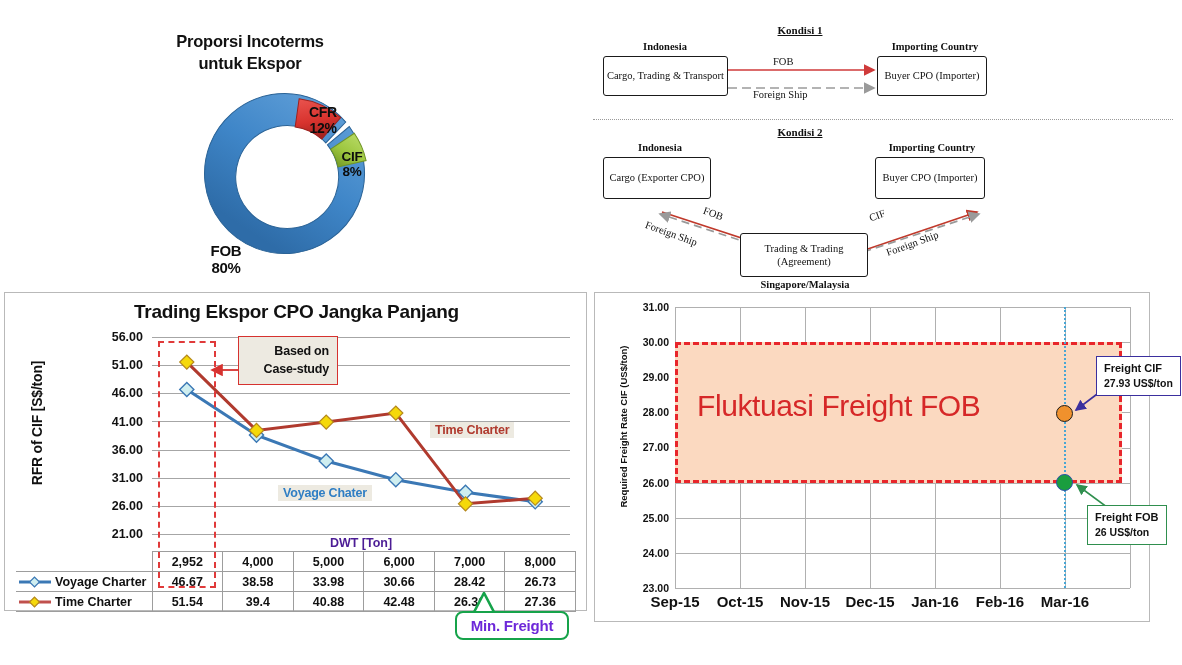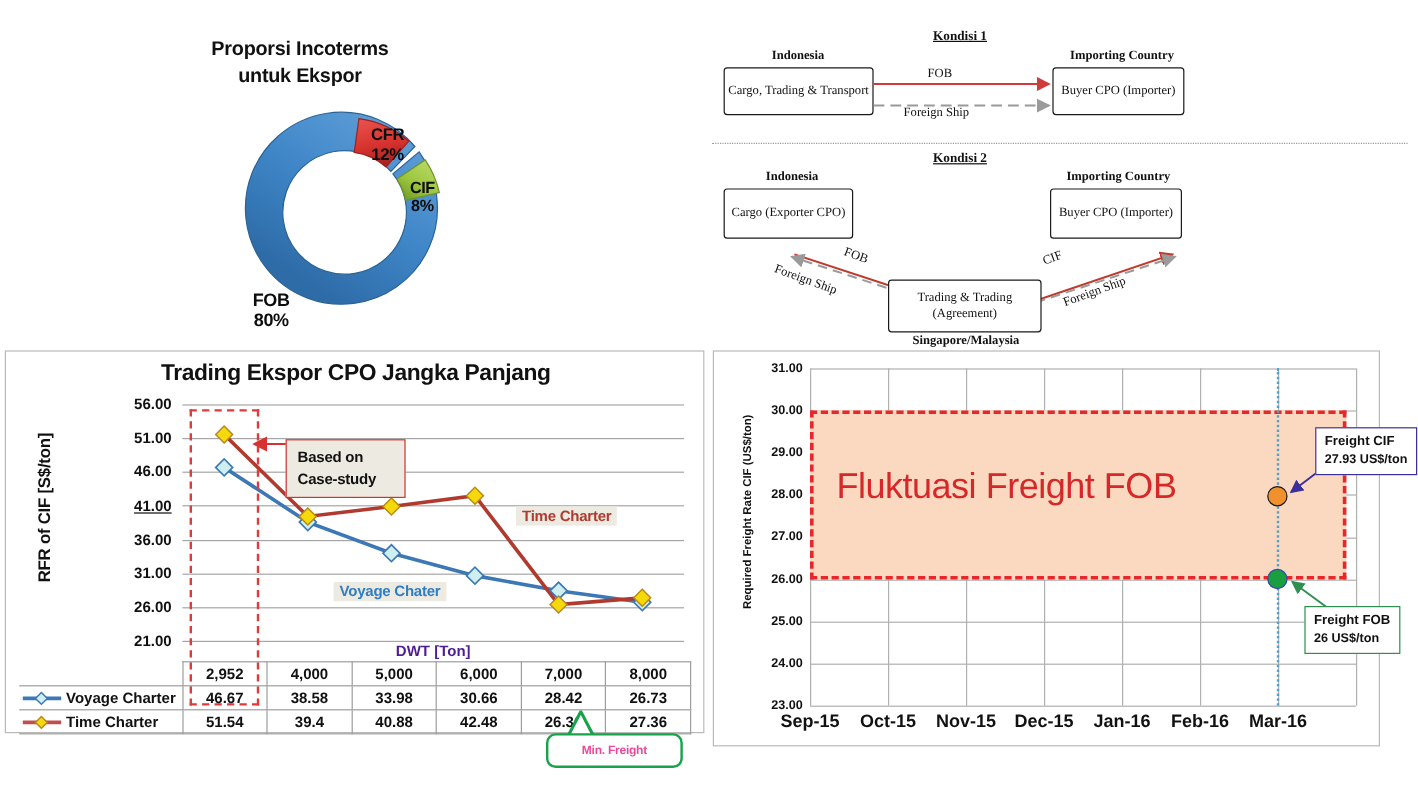--- a/index.html
+++ b/index.html
@@ -101,21 +101,21 @@
   #lc-table td.blankhead { border:none; }
   .lg-mark { display:inline-block; vertical-align:middle; margin-right:3px; }
   
   #case-dash {
     position:absolute; left:153px; top:48px; width:58px; height:247px;
     border:2px dashed #e03a3a; border-top:2px dashed #e03a3a; background:transparent;
   }
   #minfreight {
     position:absolute; left:455px; top:611px; width:114px; height:29px;
     background:#fff; border:2.6px solid #16a34a; border-radius:8px;
-    font-weight:bold; font-size:10px; color:#ec4899;
+    font-weight:bold; font-size:15px; color:#6d28d9;
     display:flex; align-items:center; justify-content:center; letter-spacing:-0.2px;
   }
   #minfreight-tail { position:absolute; left:466px; top:592px; }
 
   
   #freight-panel {
     position:absolute; left:594px; top:292px; width:556px; height:330px;
     border:1px solid #b9b9b9; background:#fff;
   }
   #fr-ytitle {
@@ -262,21 +262,21 @@
     <div class="flow-lbl" style="left:300px; top:238px; transform:rotate(-20deg);">Foreign Ship</div>
   </div>
 
   <div id="linechart-panel">
     <div id="lc-title">Trading Ekspor CPO Jangka Panjang</div>
     <div id="lc-ytitle">RFR of CIF [S$/ton]</div>
 
     <div class="lc-ytick" style="left:80px; top:37px;">56.00</div>
     <div class="lc-ytick" style="left:80px; top:65px;">51.00</div>
     <div class="lc-ytick" style="left:80px; top:93px;">46.00</div>
-    <div class="lc-ytick" style="left:80px; top:122px;text-decoration:underline;">41.00</div>
+    <div class="lc-ytick" style="left:80px; top:122px;">41.00</div>
     <div class="lc-ytick" style="left:80px; top:150px;">36.00</div>
     <div class="lc-ytick" style="left:80px; top:178px;">31.00</div>
     <div class="lc-ytick" style="left:80px; top:206px;">26.00</div>
     <div class="lc-ytick" style="left:80px; top:234px;">21.00</div>
 
     <div id="lc-plot">
       <div class="gridline" style="top:0px;"></div>
       <div class="gridline" style="top:28.1px;"></div>
       <div class="gridline" style="top:56.3px;"></div>
       <div class="gridline" style="top:84.4px;"></div>
@@ -310,21 +310,21 @@
         <defs>
           <marker id="lc-ar" markerWidth="7" markerHeight="7" refX="6" refY="3.5" orient="auto">
             <path d="M0,0 L7,3.5 L0,7 z" fill="#d6322f"></path>
           </marker>
         </defs>
       </svg>
     </div>
 
     <div id="case-dash"></div>
 
-    <div class="anno-box" style="left:233px; top:73px; width:100px;">Based on Case-study</div>
+    <div class="anno-box" style="left:233px; top:43px; width:100px;text-align:right;">Based on Case-study</div>
 
     <div class="series-tag" id="tag-time" style="left:425px; top:129px;">Time Charter</div>
     <div class="series-tag" id="tag-voy" style="left:273px; top:192px;">Voyage Chater</div>
 
     <div id="dwt-lbl">DWT [Ton]</div>
 
     <table id="lc-table">
       <tbody>
           <tr>
         <td class="blankhead"></td>

